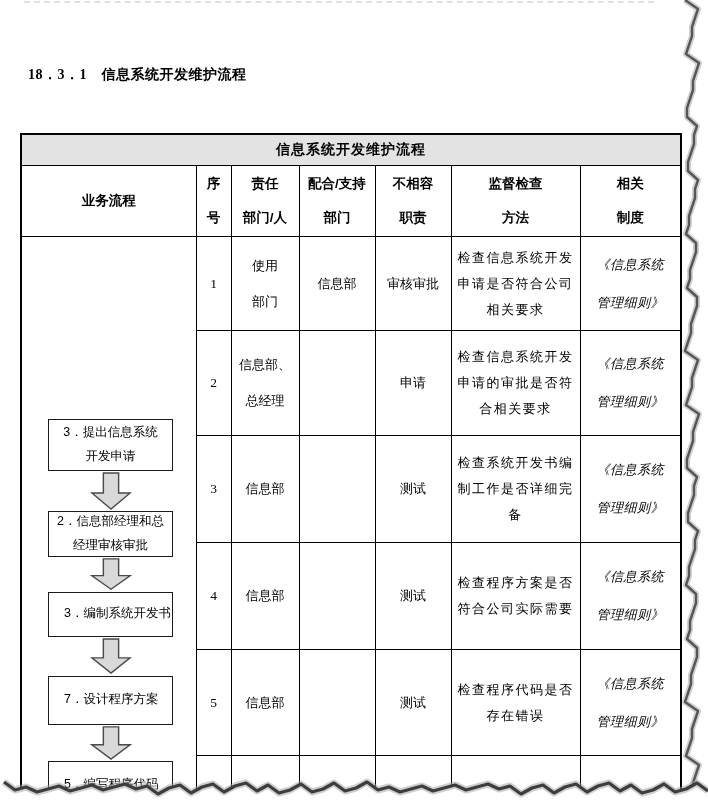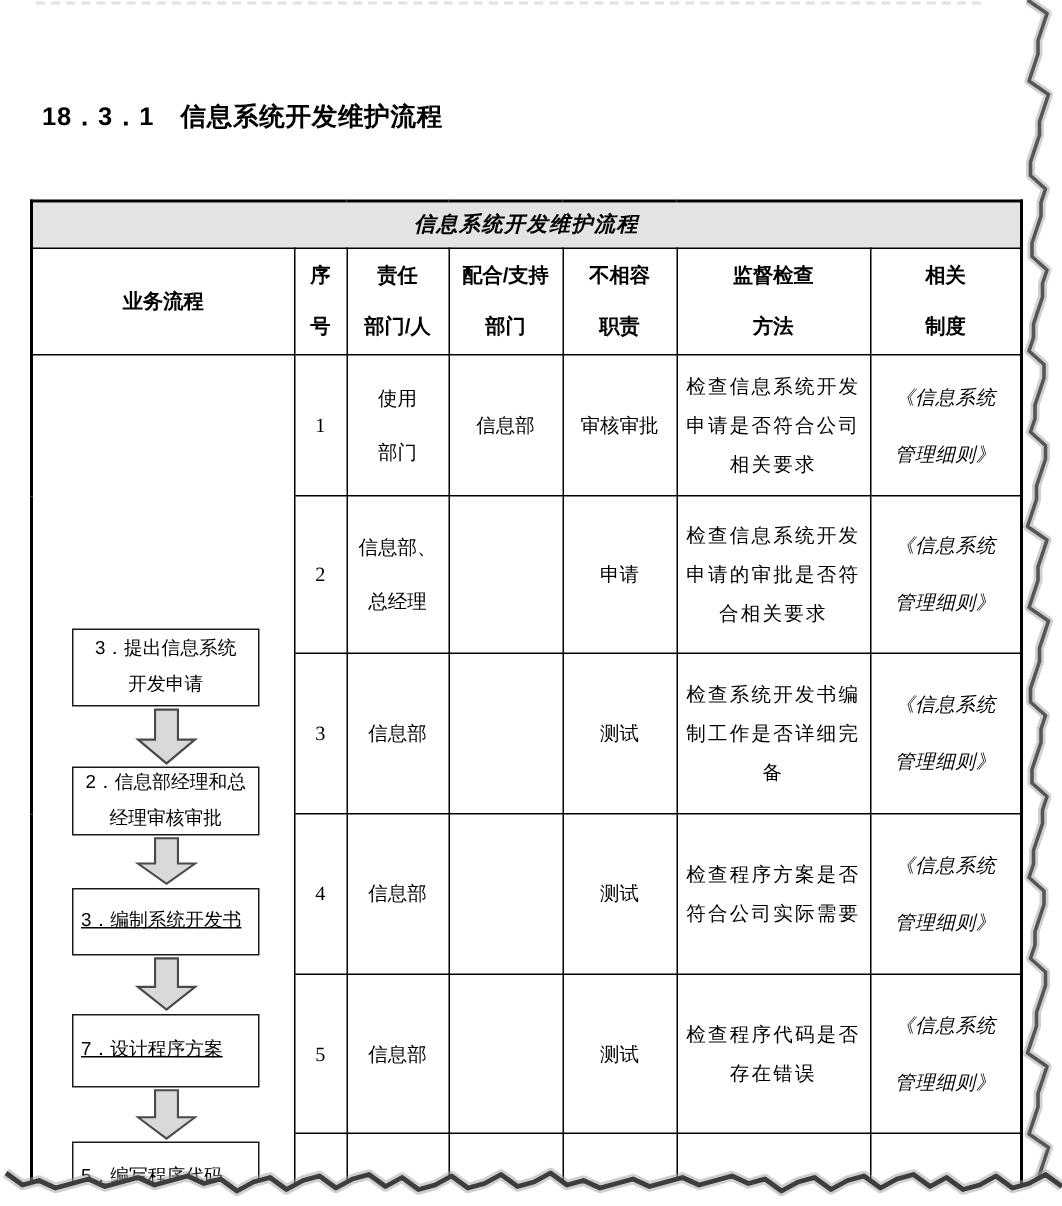--- a/index.html
+++ b/index.html
@@ -15,40 +15,40 @@
   .scan-noise{
     position:absolute;top:1px;left:24px;width:630px;height:0;
     border-top:2px dashed #c9c9c9;opacity:.55;
   }
   .doc-title{
     position:absolute;left:28px;top:4px;margin:0;
     font-size:21px;font-weight:bold;letter-spacing:1px;
   }
   .doc-subtitle{
     position:absolute;left:28px;top:66px;margin:0;
-    font-size:17px;font-weight:bold;letter-spacing:0.5px;
+    font-size:14px;font-weight:bold;letter-spacing:0.5px;font-family:Liberation Serif, serif;
   }
   table.proc{
     position:absolute;left:20px;top:133px;
     width:660px;table-layout:fixed;
     border-collapse:collapse;
     border:2px solid #000;
     font-size:13px;
   }
   table.proc td{
     border:1px solid #000;
     padding:0;
     text-align:center;
     vertical-align:middle;
     white-space:pre-line;
     overflow:hidden;
   }
   td.tbl-title{
     height:30px;background:#e3e3e3;
-    font-weight:bold;font-size:14px;letter-spacing:1px;font-style:italic;
+    font-weight:bold;font-size:14px;letter-spacing:1px;
   }
   tr.hdr td{
     height:70px;font-weight:bold;font-size:13.5px;line-height:2.55;
   }
   td.c-seq{font-family:"Liberation Serif", serif;font-size:13.5px;}
   td.c-resp{line-height:2.75;}
   td.c-supv{
     text-align:left;padding:4px 7px;line-height:2.0;letter-spacing:1.5px;margin-left:39px;
   }
   td.c-rel{
@@ -58,21 +58,21 @@
   td.flowcell{vertical-align:top;}
   .flow{position:relative;width:100%;height:100%;}
   .fbox{
     position:absolute;left:26px;width:125px;
     border:1.5px solid #1a1a1a;background:#fff;
     display:flex;align-items:center;justify-content:center;
     text-align:center;white-space:pre-line;
     font-size:12.5px;line-height:1.85;
     box-sizing:border-box;
   }
-  .fbox.single{justify-content:flex-start;text-align:left;padding-left:5px;text-decoration:underline;}
+  .fbox.single{justify-content:flex-start;text-align:left;padding-left:15px;}
   .farrow{position:absolute;left:68px;width:42px;display:block;}
   .tear-overlay{
     position:absolute;left:0;top:0;width:708px;height:804px;
     pointer-events:none;z-index:6;
   }
 </style>
 </head>
 <body>
 
 <div class="page">

